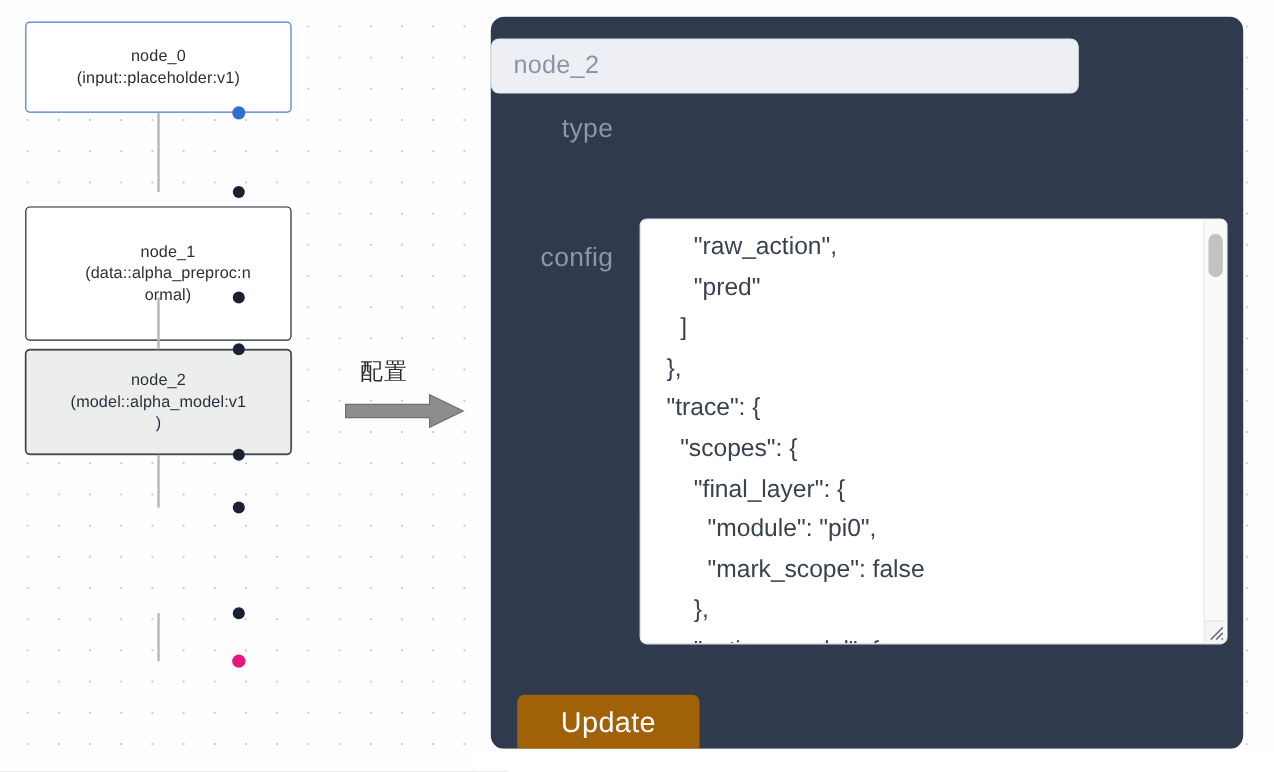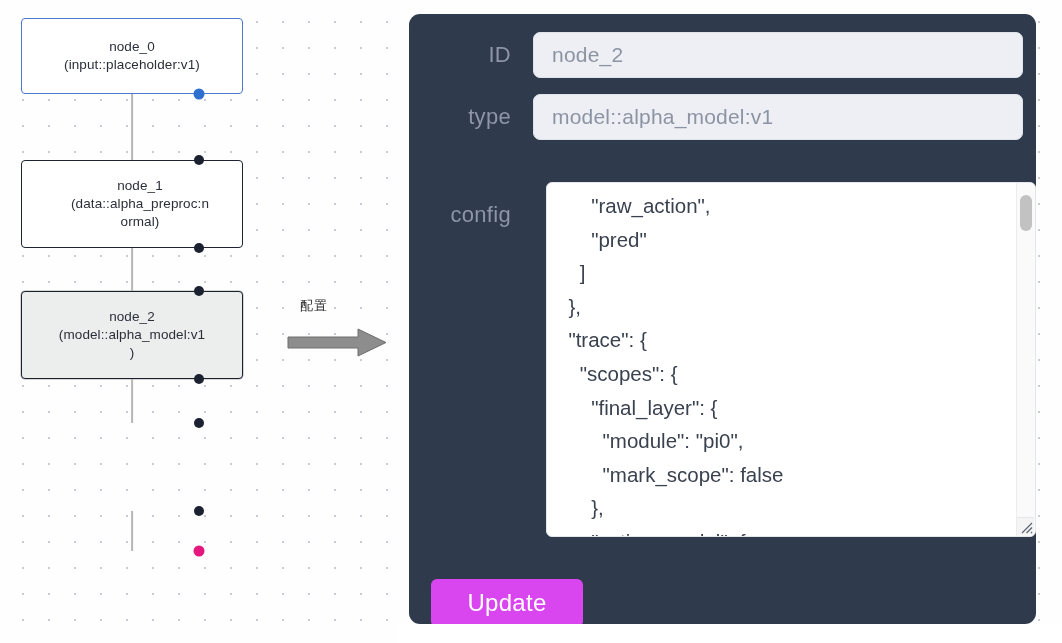--- a/index.html
+++ b/index.html
@@ -99,21 +99,21 @@
     position: absolute;
     left: 286px;
     top: 297px;
     width: 104px;
     height: 62px;
     z-index: 8;
   }
   #arrow-label {
     position: absolute;
     left: 14px; top: 0;
-    font-size: 13px;
+    font-size: 19px;
     color: #2c2c2c;
     font-family: "DejaVu Sans", sans-serif;
     letter-spacing: 1px;
   }
   #arrow-shape { position: absolute; left: 0; top: 30px; }
 
   
   #panel {
     position: absolute;
     left: 409px;
@@ -152,21 +152,21 @@
     align-items: center;
     padding: 0 18px;
     color: #8c93a2;
     font-size: 21px;
     letter-spacing: .2px;
   }
 
   #row-id   { top: 18px; }
   #row-type { top: 80px; }
 
-  #row-config { top: 168px; align-items: flex-start; justify-content: space-between; }
+  #row-config { top: 168px; align-items: flex-start; }
   #row-config .field-label { padding-top: 20px; }
 
   #config-box {
     position: relative;
     box-sizing: border-box;
     width: 490px;
     height: 355px;
     background: #ffffff;
     border: 1px solid #e3e6ec;
     border-radius: 6px;
@@ -214,21 +214,21 @@
     border-top: 1px solid #e6e6e6;
   }
   #config-resize svg { display: block; }
 
   #update-button {
     position: absolute;
     left: 22px;
     top: 565px;
     width: 152px;
     height: 48px;
-    background: #d946ef;
+    background: #a16207;
     border: none;
     border-radius: 6px;
     color: #ffffff;
     font-size: 24px;
     font-family: "Liberation Sans", sans-serif;
     letter-spacing: .3px;
     display: flex;
     align-items: center;
     justify-content: center;
     cursor: pointer;
@@ -254,21 +254,21 @@
   <div class="edge" style="top:248px;height:43px;"></div>
   <div class="edge" style="top:379px;height:44px;"></div>
   <div class="edge" style="top:511px;height:40px;"></div>
 
   <div class="node input" style="top:18px;height:76px;">
     <span class="txt">node_0
 (input::placeholder:v1)</span>
   </div>
   <div class="handle blue" style="top:94px;"></div>
 
-  <div class="node" style="top:160px;height:88px;padding-left:22px;">
+  <div class="node" style="top:172px;height:112px;padding-left:22px;">
     <span class="txt">node_1
 (data::alpha_preproc:n
 ormal)</span>
   </div>
   <div class="handle" style="top:160px;"></div>
   <div class="handle" style="top:248px;"></div>
 
   <div class="node selected" style="top:291px;height:88px;">
     <span class="txt">node_2
 (model::alpha_model:v1
@@ -290,27 +290,25 @@
   <div id="arrow-shape">
     <svg width="104" height="32" viewBox="0 0 104 32">
       <path d="M2 10 H72 V2 L100 15.5 L72 29 V21 H2 Z" fill="#8d8d8d" stroke="#6f6f6f" stroke-width="1"></path>
     </svg>
   </div>
 </div>
 
 <div id="panel">
 
   <div class="field-row" id="row-id">
-    <div class="field-label">ID</div>
     <div class="field-input">node_2</div>
   </div>
 
   <div class="field-row" id="row-type">
     <div class="field-label">type</div>
-    <div class="field-input">model::alpha_model:v1</div>
   </div>
 
   <div class="field-row" id="row-config">
     <div class="field-label">config</div>
     <div id="config-box">
       <pre id="config-text">      "raw_action",
       "pred"
     ]
   },
   "trace": {

